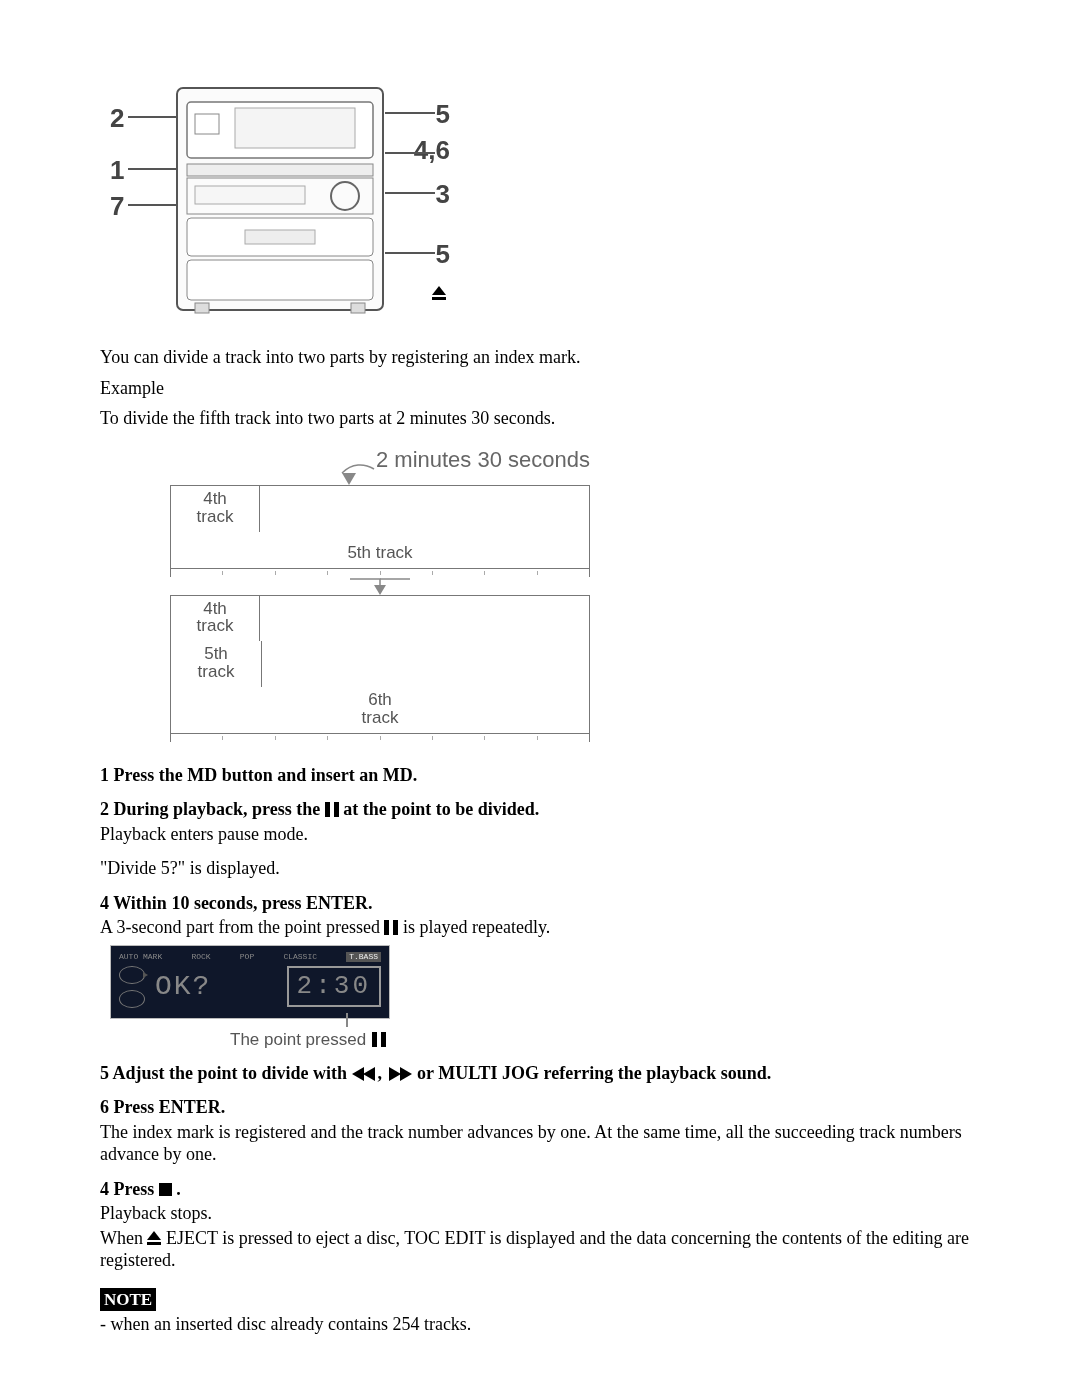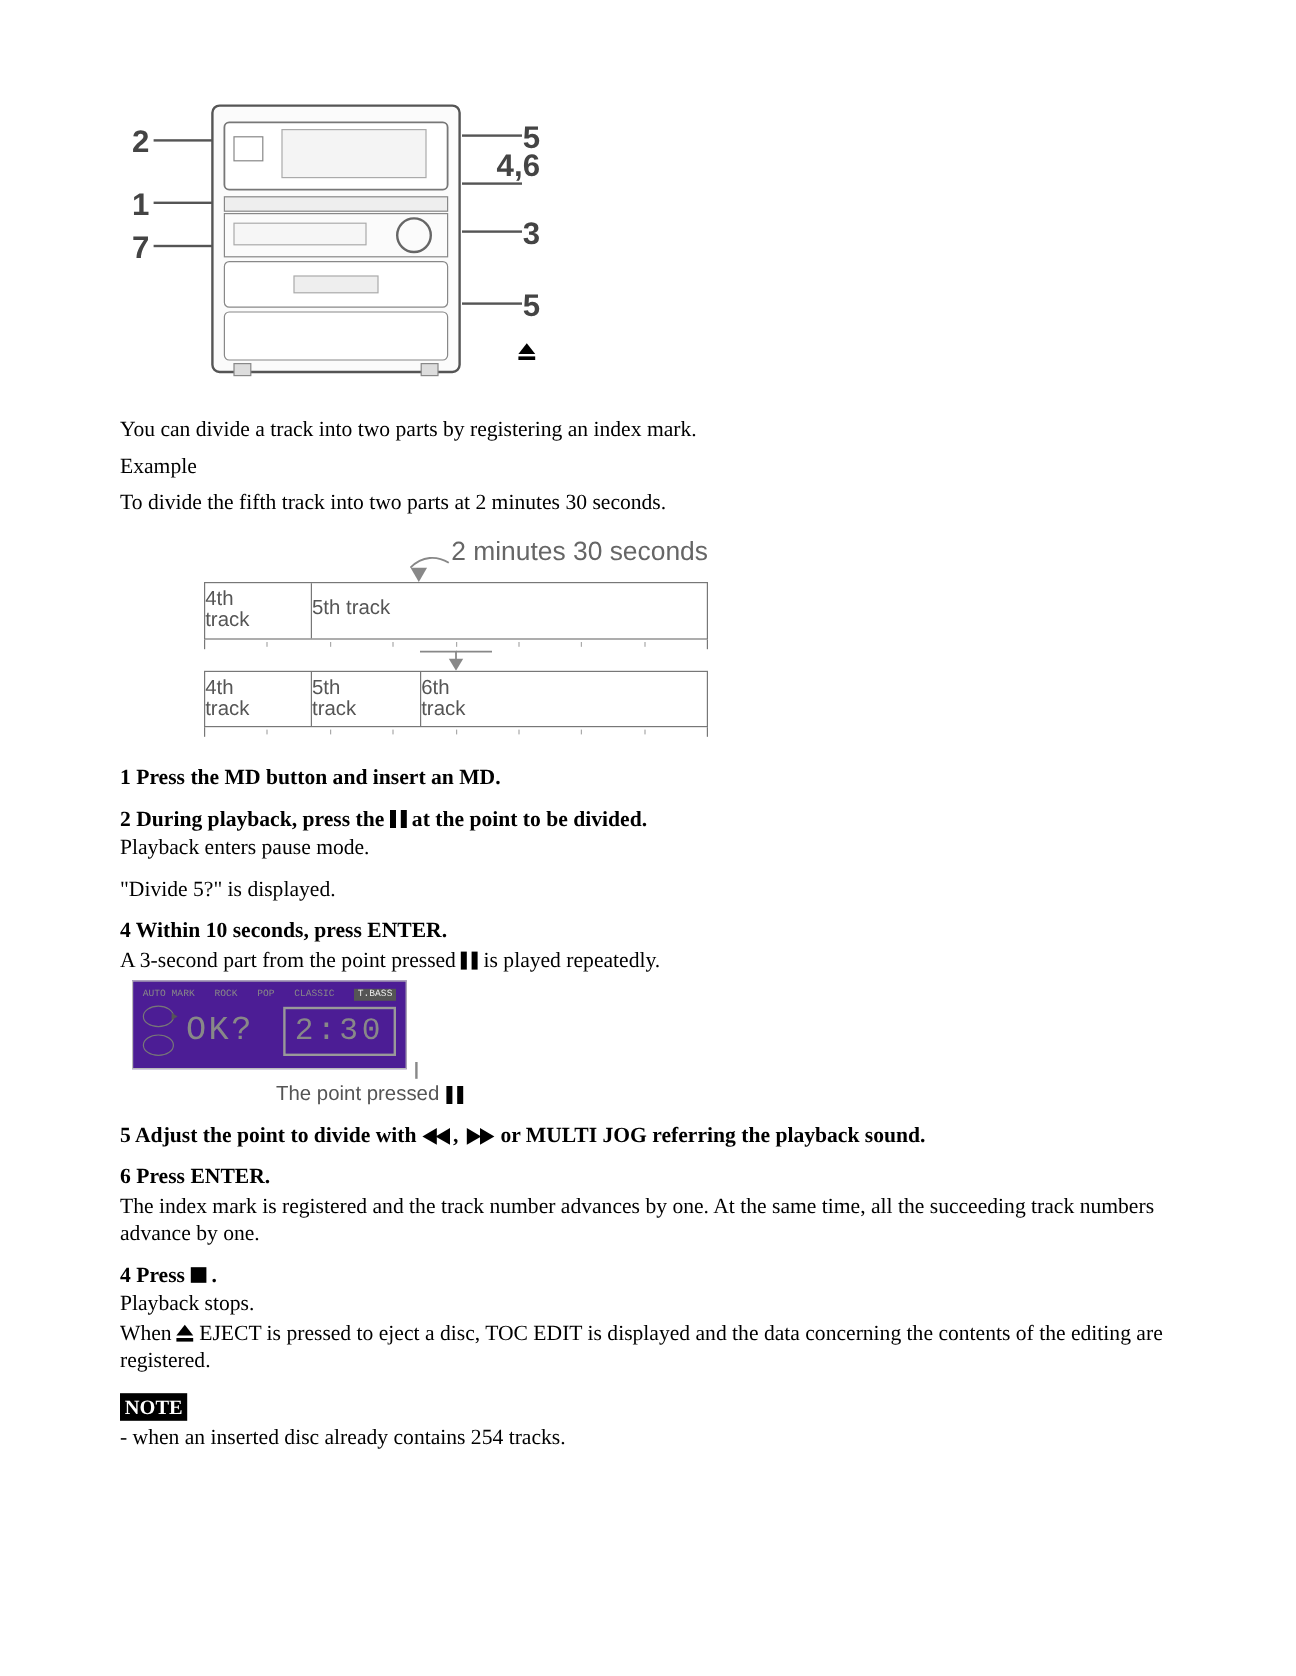--- a/index.html
+++ b/index.html
@@ -59,20 +59,22 @@
     text-align: right;
     padding-left: 250px;
     margin-bottom: 2px;
   }
   .track-row {
     display: flex;
     border: 1.5px solid #777;
     font-family: Arial, Helvetica, sans-serif;
     color: #555;
     font-size: 17px;
+    text-align: center;
+    flex-direction: column;
   }
   .track-cell {
     border-right: 1.5px solid #777;
     padding: 4px 0 6px 0;
     line-height: 1.05;
   }
   .track-cell:last-child { border-right: none; }
   .arrow-down-row {
     text-align: center;
     padding: 0;
@@ -142,22 +144,22 @@
     border-left:7px solid transparent;
     border-right:7px solid transparent;
     border-bottom:9px solid #000;
   }
   .eject-icon::after{
     content:"";position:absolute;left:0;right:0;bottom:0;height:3px;background:#000;
   }
 
   .display-figure{
     margin:6px 0 6px 10px;
-    width:229px;
-    background:#4c1d95;
+    width:280px;
+    background:#0f172a;
     border:1px solid #bbb;
     padding:6px 8px 10px 8px;
     box-sizing:border-box;
   }
   .df-top{
     display:flex;
     gap:8px;
     font-family:"Courier New",monospace;
     font-size:8px;
     color:#888;
@@ -222,21 +224,21 @@
 </head>
 <body>
 
 <div class="diagram-wrap">
   <div class="stereo-diagram">
     <span class="num-label left" style="top:32px">2</span>
     <span class="num-label left" style="top:84px">1</span>
     <span class="num-label left" style="top:120px">7</span>
 
     <span class="num-label right" style="top:28px">5</span>
-    <span class="num-label right" style="top:52px">4,6</span>
+    <span class="num-label right" style="top:64px">4,6</span>
     <span class="num-label right" style="top:108px">3</span>
     <span class="num-label right" style="top:168px">5</span>
 
     <div class="leader" style="top:46px;left:18px;width:50px"></div>
     <div class="leader" style="top:98px;left:18px;width:50px"></div>
     <div class="leader" style="top:134px;left:18px;width:60px"></div>
     <div class="leader" style="top:42px;left:275px;width:50px"></div>
     <div class="leader" style="top:82px;left:275px;width:50px"></div>
     <div class="leader" style="top:122px;left:275px;width:50px"></div>
     <div class="leader" style="top:182px;left:275px;width:50px"></div>

